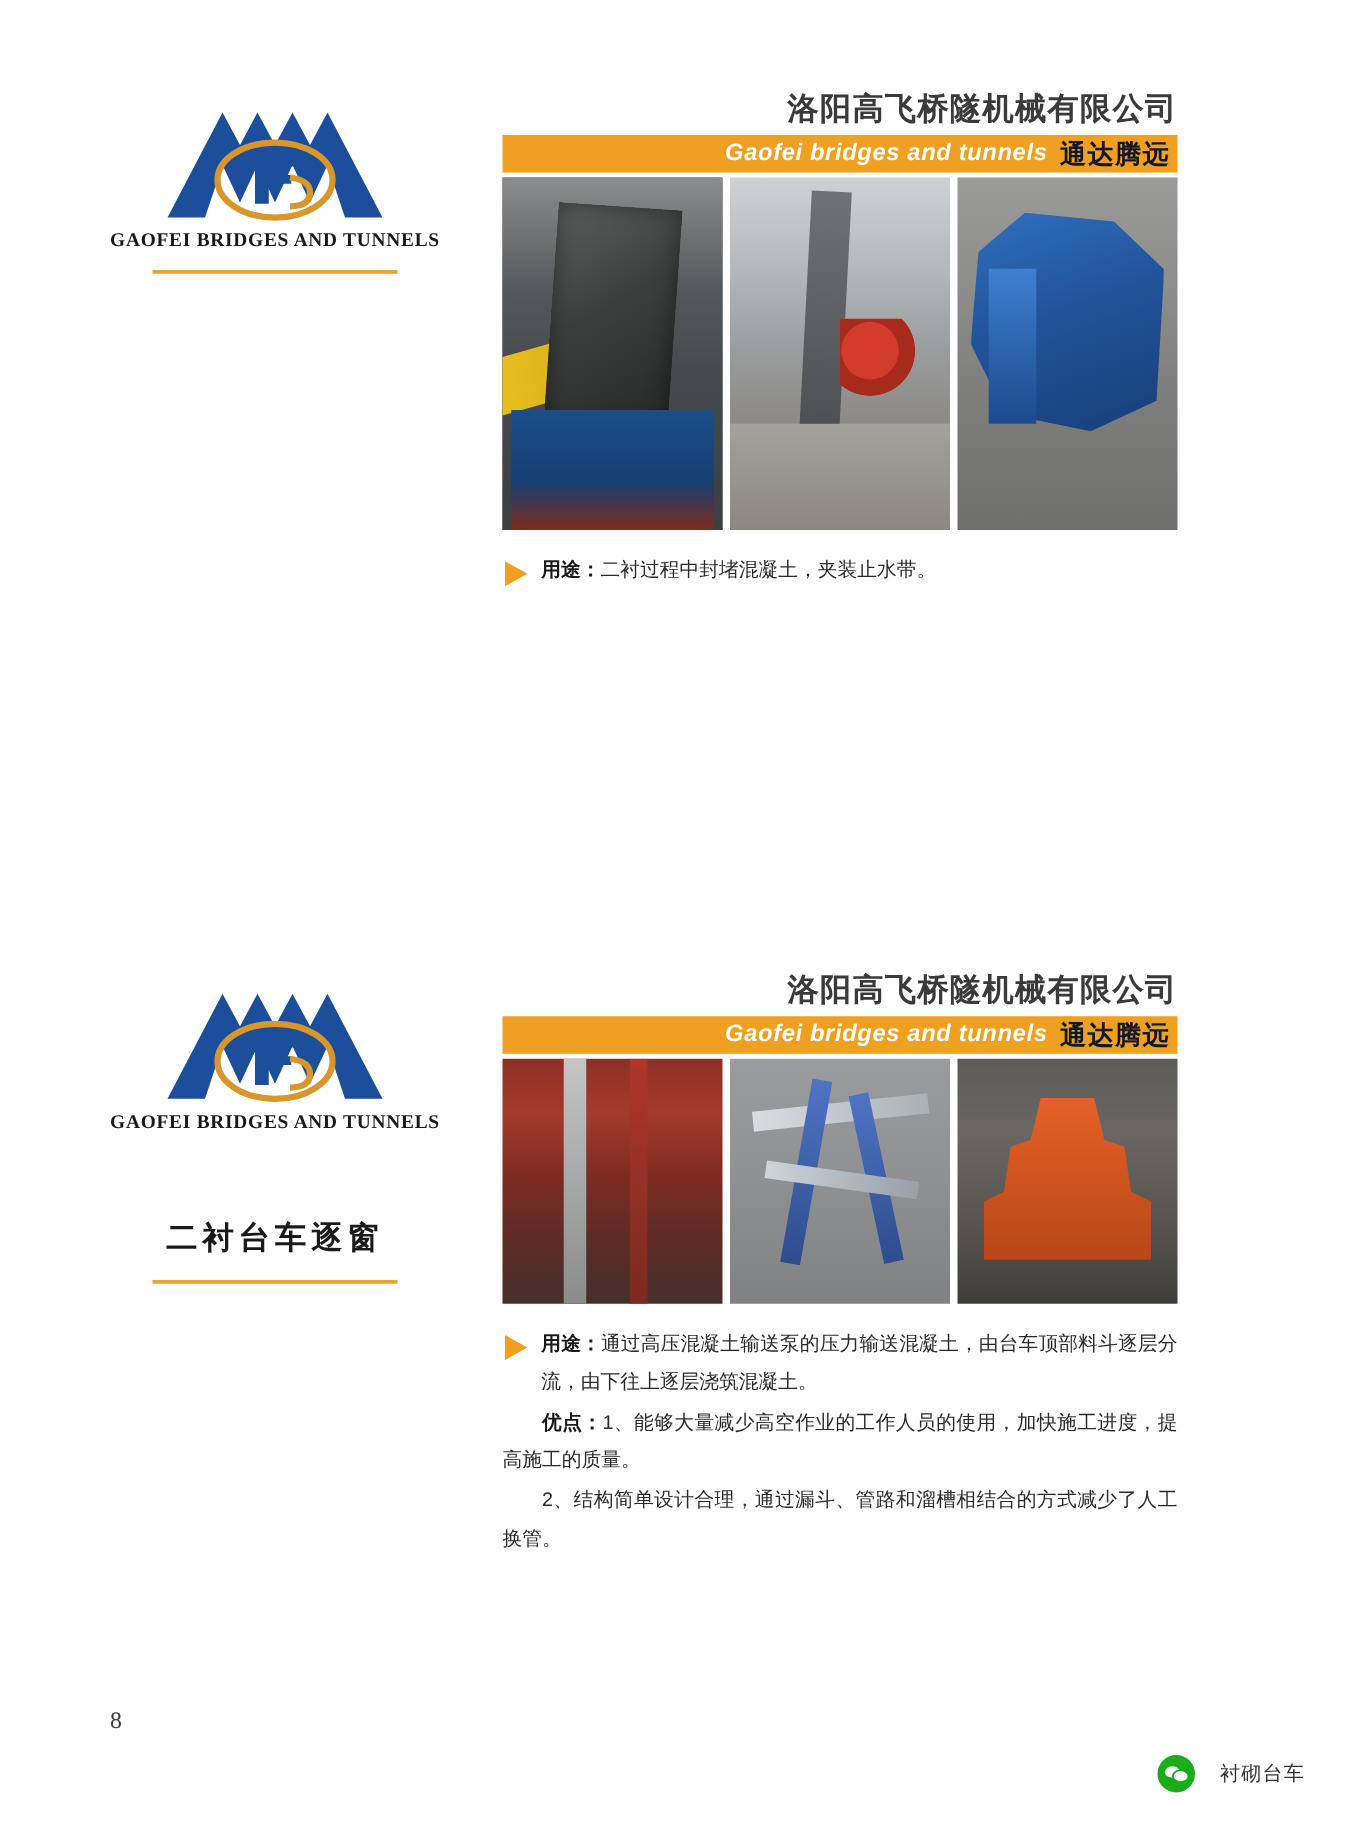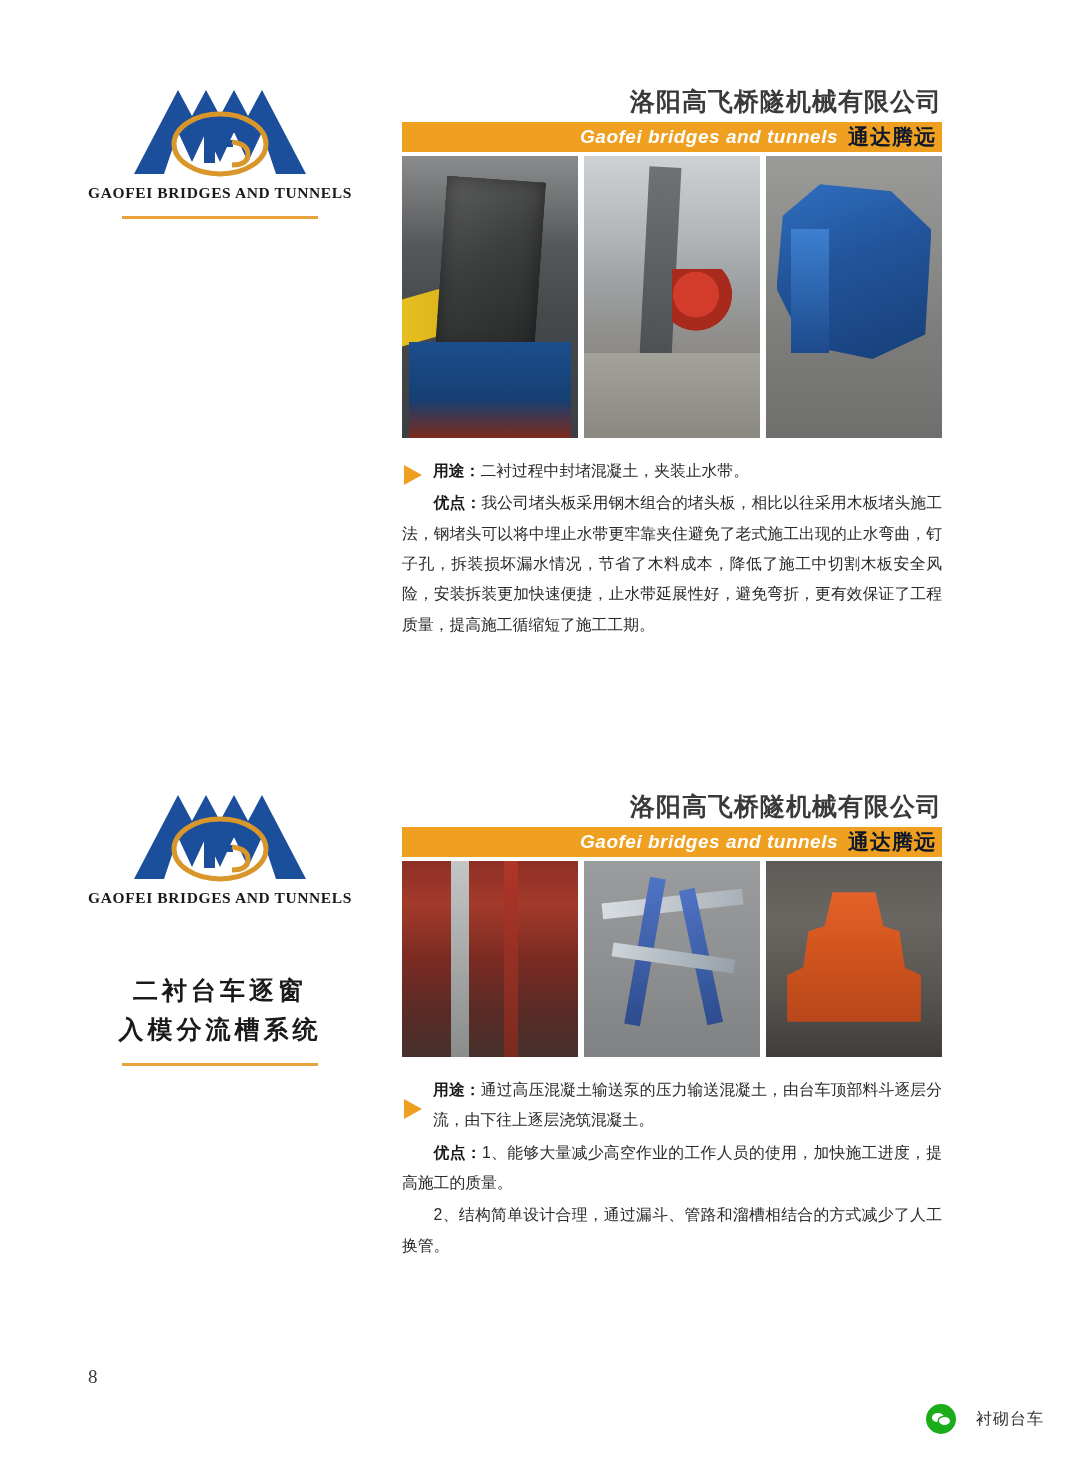--- a/index.html
+++ b/index.html
@@ -77,21 +77,21 @@
     width: 196px;
     height: 3px;
     background: #e8a33d;
     margin: 14px auto 0 auto;
   }
 
   
   .right-col {
     position: absolute;
     left: 402px;
-    top: 16px;
+    top: 2px;
     width: 540px;
   }
 
   .company-name {
     text-align: right;
     font-size: 25px;
     font-weight: 700;
     color: #3a3a3a;
     letter-spacing: 1px;
     line-height: 1.2;
@@ -286,21 +286,21 @@
     color: #2a2a2a;
     text-align: justify;
   }
   .copy p { margin: 0 0 2px 0; }
   .copy .lbl {
     font-weight: 700;
     color: #1a1a1a;
   }
   .first-line {
     display: flex;
-    align-items: center;
+    align-items: flex-start;
   }
   .tri {
     flex: 0 0 auto;
     margin: 6px 9px 0 0;
   }
   .indent { text-indent: 2em; }
 
   
   .page-number {
     position: absolute;
@@ -393,23 +393,20 @@
 
       <div class="copy">
         <div class="first-line">
           <svg class="tri" width="22" height="22" viewBox="0 0 22 22">
             <path d="M2 1 L20 11 L2 21 Z" fill="#efa021"></path>
           </svg>
           <p>
             <span class="lbl">用途：</span><span>二衬过程中封堵混凝土，夹装止水带。</span>
           </p>
         </div>
-        <p class="indent">
-          <span class="lbl">优点：</span><span>我公司堵头板采用钢木组合的堵头板，相比以往采用木板堵头施工法，钢堵头可以将中埋止水带更牢靠夹住避免了老式施工出现的止水弯曲，钉子孔，拆装损坏漏水情况，节省了木料成本，降低了施工中切割木板安全风险，安装拆装更加快速便捷，止水带延展性好，避免弯折，更有效保证了工程质量，提高施工循缩短了施工工期。</span>
-        </p>
       </div>
     </div>
   </div>
 
   <div class="section" id="section-2">
 
     <div class="left-col">
       <div class="logo-wrap">
         <div class="logo-mark">
           <svg width="200" height="110" viewBox="0 0 200 110" xmlns="http://www.w3.org/2000/svg">
@@ -417,21 +414,20 @@
             <ellipse cx="100" cy="74" rx="46" ry="30" fill="none" stroke="#d9972b" stroke-width="5"></ellipse>
             <path d="M84 56 L118 56 L118 63 L95 63 L95 70 L113 70 L113 77 L95 77 L95 93 L84 93 Z" fill="#1b4e9b"></path>
             <path d="M112 72 q16 2 16 12 q0 11 -16 11" fill="none" stroke="#d9972b" stroke-width="5"></path>
           </svg>
         </div>
         <div class="logo-text">GAOFEI BRIDGES AND TUNNELS</div>
       </div>
 
       <div class="product-title">
         <span>二衬台车逐窗</span>
-        <span class="line2">入模分流槽系统</span>
       </div>
       <div class="title-rule"></div>
     </div>
 
     <div class="right-col">
       <div class="company-name">洛阳高飞桥隧机械有限公司</div>
 
       <div class="banner">
         <span class="banner-en">Gaofei bridges and tunnels</span>
         <span class="banner-cn">通达腾远</span>

